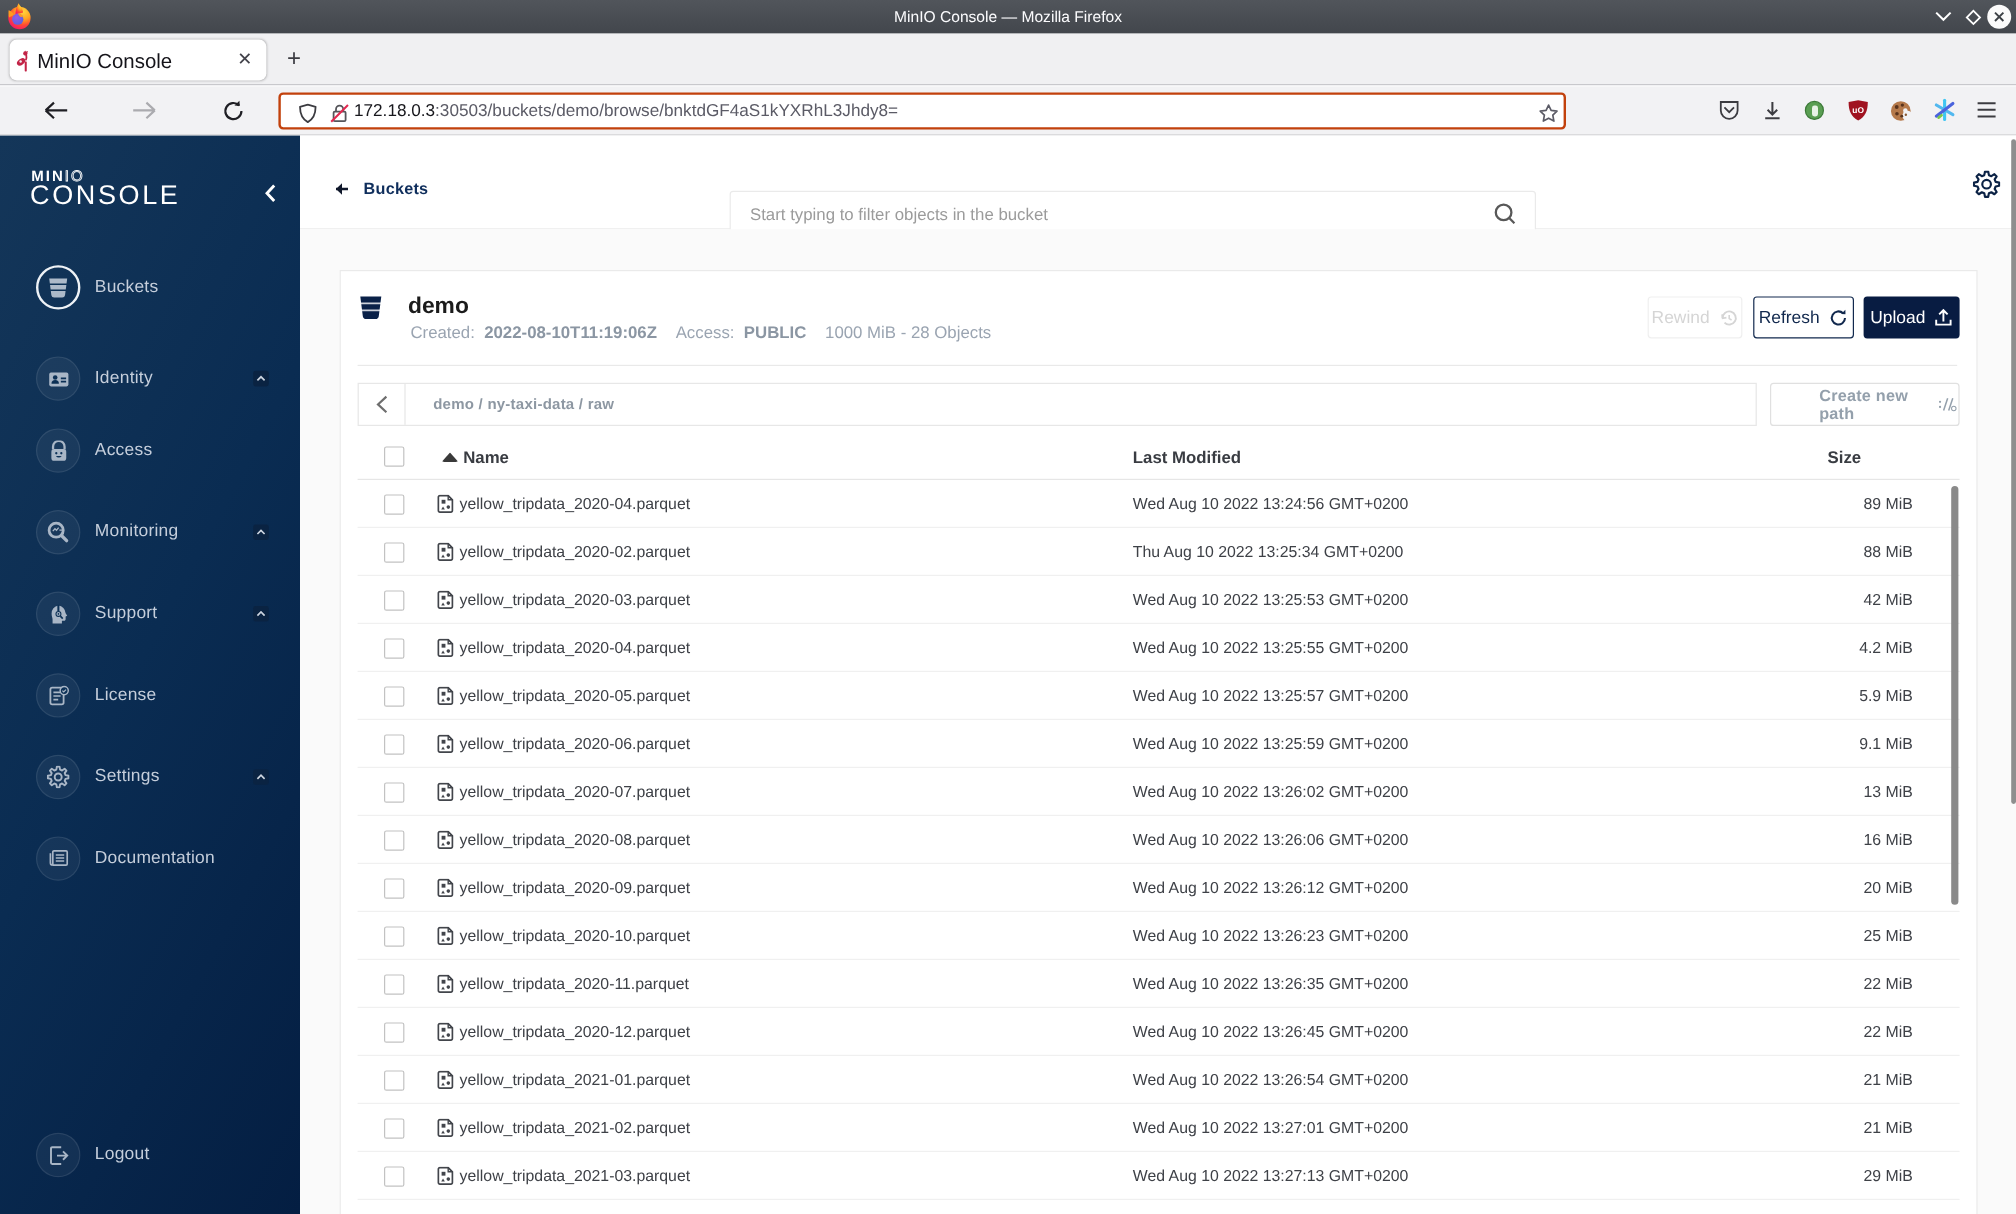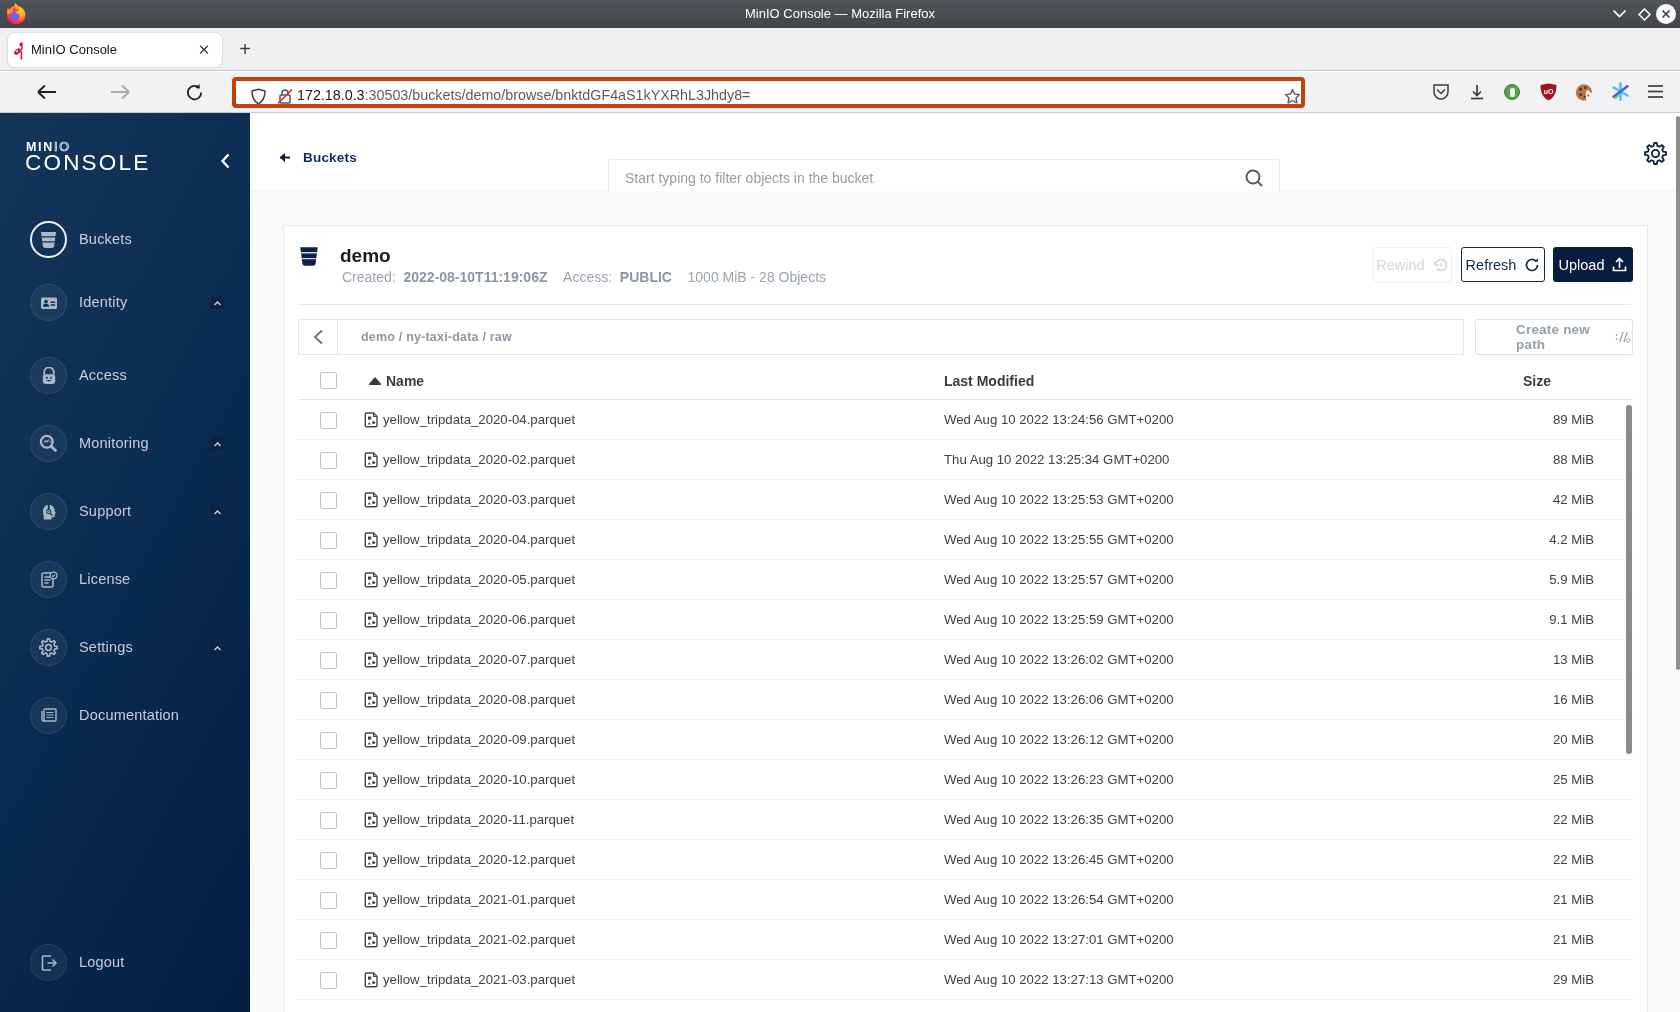--- a/index.html
+++ b/index.html
@@ -8,29 +8,29 @@
 
 
 #titlebar { position:absolute; left:0; top:0; width:1680px; height:28px;
   background:linear-gradient(#51555b,#42464c);padding-left:48px; }
 #titlebar .title { position:absolute; left:0; right:0; top:0; height:28px; line-height:28px;
   text-align:center; color:#fcfcfe; font-size:13px; }
 #tabbar { position:absolute; left:0; top:28px; width:1680px; height:43px;
   background:#f0f0f2; border-bottom:1px solid #c8c8cc; }
 .tab { position:absolute; left:8px; top:5px; width:214px; height:34px; background:#fff;
   border-radius:6px; box-shadow:0 0 2px rgba(0,0,0,.25); }
-.tab .tlabel { position:absolute; left:23px; top:8.5px; font-size:13px; color:#15141a; }
+.tab .tlabel { position:absolute; left:23px; top:8.5px; font-size:17px; color:#15141a; }
 .tab .tclose { position:absolute; right:8px; top:7px; width:20px; height:20px; font-size:15px;
   color:#42424a; text-align:center; line-height:20px; }
 .newtab { position:absolute; left:233px; top:10px; width:24px; height:24px; color:#3c3c42;
   font-size:20px; text-align:center; line-height:23px; font-weight:400; }
 #navbar { position:absolute; left:0; top:72px; width:1680px; height:41px; background:#f2f2f4;
   border-bottom:1px solid #ccccce; }
 #urlfield { position:absolute; left:232px; top:5px; width:1073px; height:31px; background:#fff;
-  border:4px solid #c2410c; border-radius:4px; }
+  border:2px solid #c2410c; border-radius:4px; }
 #urltext { position:absolute; left:61px; top:6px; font-size:14.3px; color:#5b5b66; white-space:pre; }
 #urltext b { color:#17171c; font-weight:400; }
 
 
 #app { position:absolute; left:0; top:113px; width:1680px; height:899px; background:#fafafa; }
 #sidebar { position:absolute; left:0; top:0; width:250px; height:899px;
   background:linear-gradient(118deg,#143659 0%, #0a2c52 48%, #041e42 100%); }
 #logo { position:absolute; left:26px; top:0; color:#fff; }
 #logo .minio { position:absolute; left:0; top:27px; font-size:12.5px; font-weight:bold; letter-spacing:1.7px; }
 #logo .minio span { font-weight:400; color:transparent; -webkit-text-stroke:.7px #fff; }
@@ -238,21 +238,21 @@
 
     <div class="mitem" style="top:104px;">
       <div class="mcirc active">
         <svg width="17" height="18" viewBox="0 0 17 18">
             <path d="M1 1 h15 l-1.8 14 a2.4 2.4 0 0 1 -2.4 2 h-6.6 a2.4 2.4 0 0 1 -2.4 -2 Z" fill="#adbac9"></path>
             <path d="M1.2 5.8 h14.6 M1.8 10.8 h13.4" stroke="#0e3257" stroke-width="1.2"></path>
           </svg>
       </div>
       <div class="mlabel">Buckets</div>
     </div>
-    <div class="mitem" style="top:167px;">
+    <div class="mitem" style="top:180px;">
       <div class="mcirc">
         <svg width="18" height="18" viewBox="0 0 18 18">
             <rect x="1" y="3.5" width="16" height="11.5" rx="1.5" fill="#a9b6c6"></rect>
             <circle cx="6" cy="7.6" r="1.9" fill="#0c3055"></circle>
             <path d="M2.9 12.8 a3.1 3.1 0 0 1 6.2 0 Z" fill="#0c3055"></path>
             <path d="M10.7 8.3 h4.4 M10.7 11 h4.4" stroke="#0c3055" stroke-width="1.5"></path>
           </svg>
       </div>
       <div class="mlabel">Identity</div>
       <div class="mchev"><svg width="13" height="13" viewBox="0 0 13 13">

